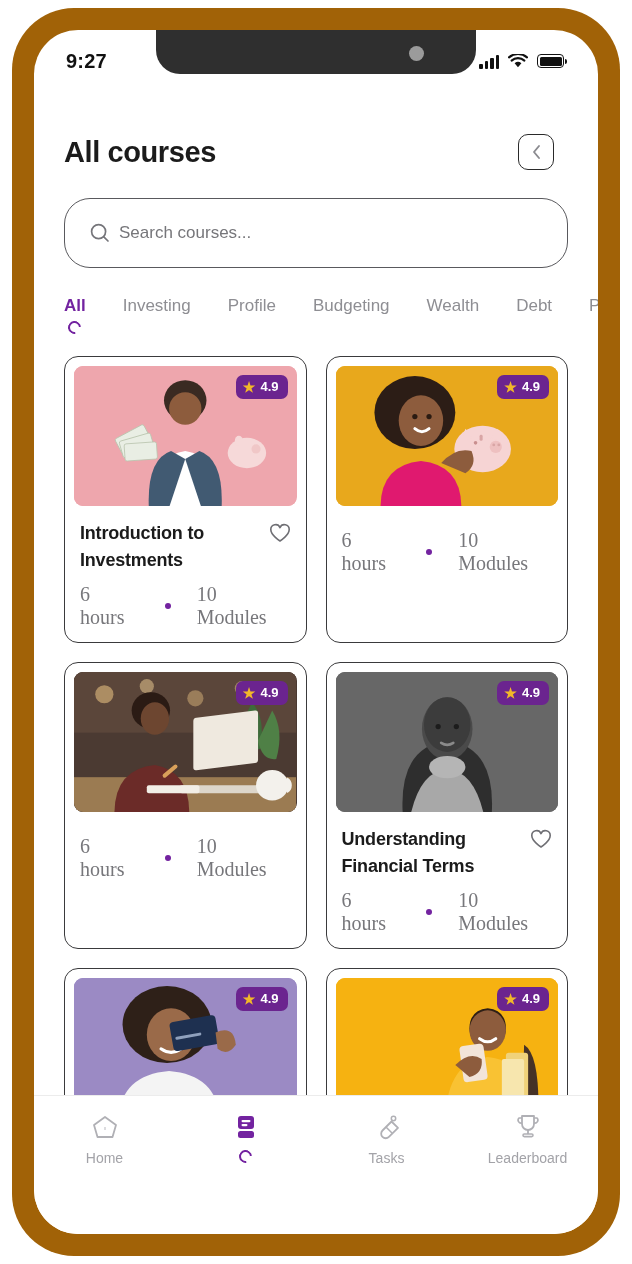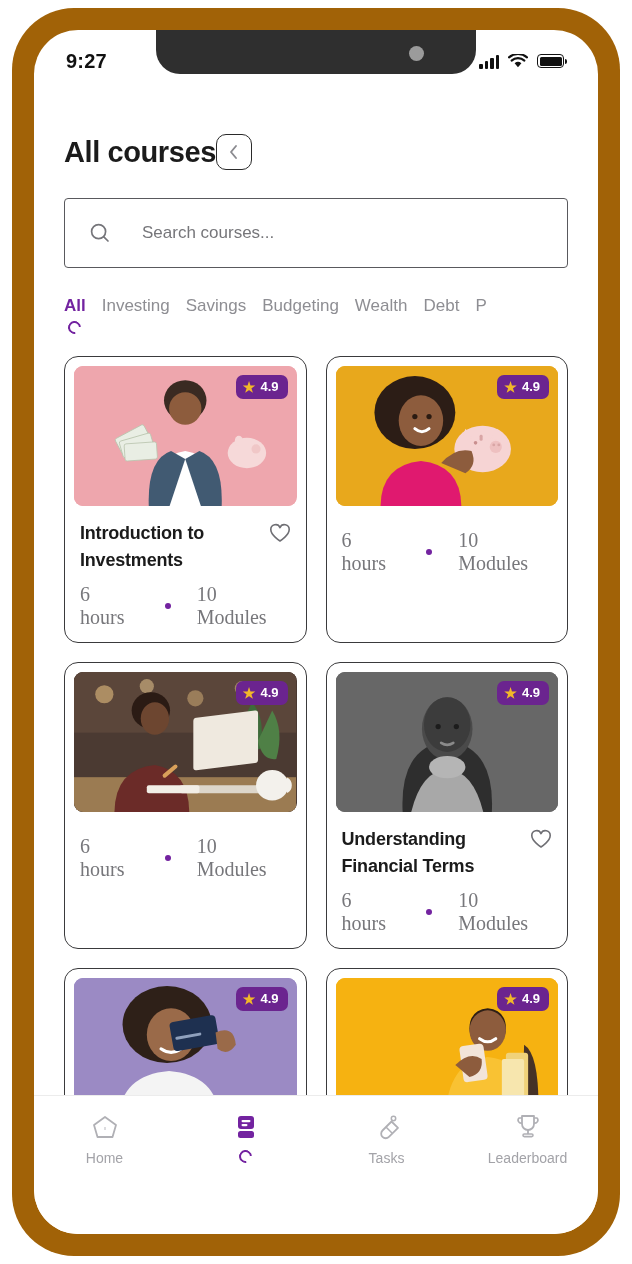--- a/index.html
+++ b/index.html
@@ -105,20 +105,21 @@
     position: absolute;
     top: 62px; left: 0;
     width: 100%;
     bottom: 0;
     overflow: hidden;
   }
 
   #page-header {
     display: flex;
     align-items: center;
+    justify-content: space-between;
     padding: 42px 44px 0 30px;
   }
   #page-title {
     font-size: 29px;
     font-weight: bold;
     color: #1b1b1b;
     letter-spacing: -0.4px;
   }
   #back-button {
     width: 36px; height: 36px;
@@ -127,45 +128,45 @@
     display:flex; align-items:center; justify-content:center;
     background: #fff;
     cursor: pointer;
   }
 
   
   #search-wrap { padding: 28px 30px 0 30px; }
   #search-box {
     height: 70px;
     border: 1.6px solid #59595d;
-    border-radius: 4px;
-    display: flex;
-    align-items: center;
-    gap: 31px;
+    border-radius: 26px;
+    display: flex;
+    align-items: center;
+    gap: 8px;
     padding: 0 24px;
     background: #fff;
   }
   #search-input {
     flex: 1;
     border: none;
     outline: none;
     font-family: "Liberation Sans", sans-serif;
     font-size: 17px;
     color: #6d6d70;
     background: transparent;
   }
   #search-input::placeholder { color: #76767a; }
 
   
   #tabs-row {
     margin-top: 28px;
     padding-left: 30px;
     display: flex;
     align-items: flex-start;
-    gap: 16px;
+    gap: 37px;
     white-space: nowrap;
     overflow: hidden;
   }
   .tab {
     display: flex;
     flex-direction: column;
     align-items: center;
     cursor: pointer;
     flex: 0 0 auto;
   }
@@ -346,21 +347,21 @@
 
       <div id="tabs-row">
         <div class="tab active">
           <span class="tab-label">All</span>
           <span class="tab-dot"></span>
         </div>
         <div class="tab">
           <span class="tab-label">Investing</span>
         </div>
         <div class="tab">
-          <span class="tab-label">Savings</span>
+          <span class="tab-label">Profile</span>
         </div>
         <div class="tab">
           <span class="tab-label">Budgeting</span>
         </div>
         <div class="tab">
           <span class="tab-label">Wealth</span>
         </div>
         <div class="tab">
           <span class="tab-label">Debt</span>
         </div>

